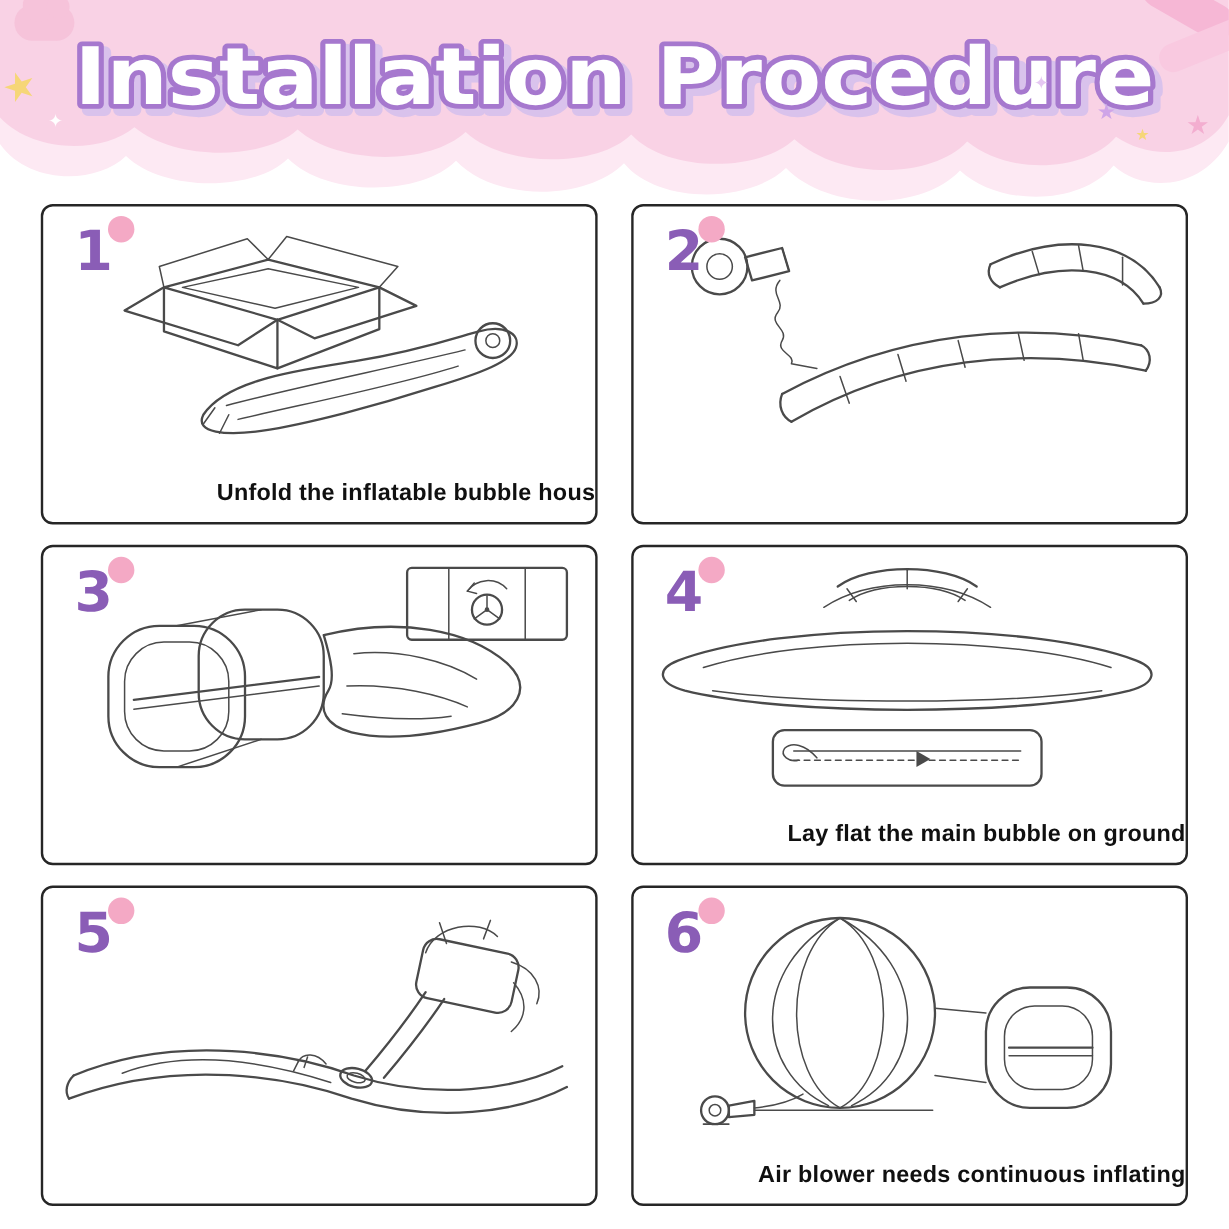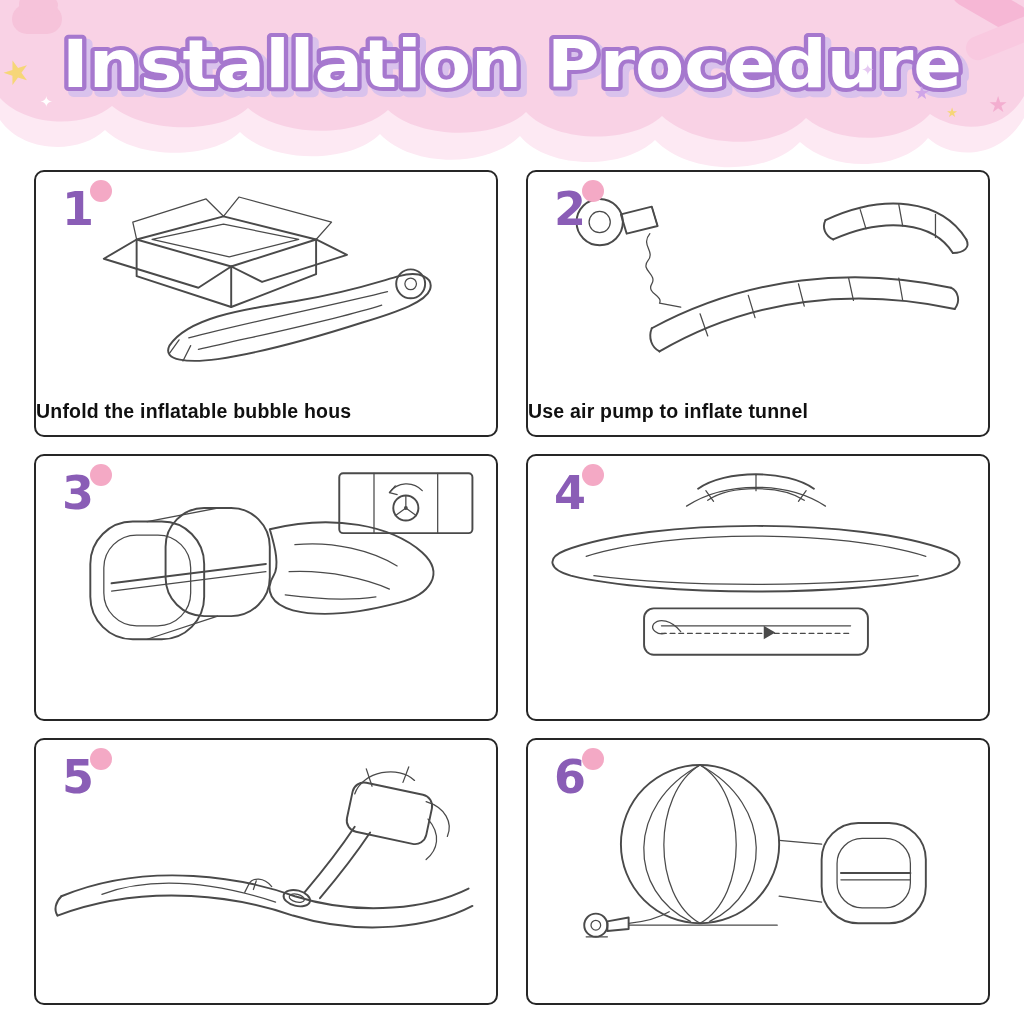--- a/index.html
+++ b/index.html
@@ -50,21 +50,21 @@
     font-size:46px;font-weight:800;color:#8a5db6;
   }
   .illus{position:absolute;left:8px;top:10px;width:440px;height:196px;}
   .art path,.art rect,.art circle,.art ellipse,.art line,.art polyline{
     fill:none;stroke:#4a4a4a;stroke-width:2;stroke-linecap:round;stroke-linejoin:round;
   }
   .art .thin{stroke-width:1.3;}
   .art .filled{fill:#4a4a4a;stroke:none;}
   .caption{
     position:absolute;bottom:12px;left:0;right:0;
-    text-align:left;
+    text-align:right;
     font-size:19.5px;font-weight:700;color:#101010;
     letter-spacing:0.2px;
   }
 </style>
 </head>
 <body>
 
 <div class="header">
   <svg class="clouds" viewBox="0 0 1024 178" preserveAspectRatio="none">
     <path fill="#fde9f3" d="M0,0 H1024 V118
@@ -148,21 +148,20 @@
       <path d="M376,98 L380,121" class="thin"></path>
 
       <path d="M300,38 C360,10 420,16 446,58"></path>
       <path d="M308,58 C362,34 412,40 432,72"></path>
       <path d="M300,38 C296,46 300,54 308,58"></path>
       <path d="M446,58 C450,66 444,72 432,72"></path>
       <path d="M336,27 L342,47" class="thin"></path>
       <path d="M376,22 L380,44" class="thin"></path>
       <path d="M414,32 L414,56" class="thin"></path>
     </svg>
-    <div class="caption">Use air pump to inflate tunnel</div>
   </div>
 
   <div class="panel">
     <div class="step-num-wrap">
       <span class="dot"></span>
       <span class="num">3</span>
     </div>
     <svg class="illus art" viewBox="0 0 456 200">
 
       <rect x="48" y="56" width="118" height="122" rx="44"></rect>
@@ -208,20 +207,21 @@
       <path d="M30,86 C120,52 336,52 426,86 C446,94 442,106 420,112 C330,134 126,134 36,112 C14,106 10,94 30,86 Z"></path>
       <path d="M52,92 C140,64 316,64 404,92" class="thin"></path>
       <path d="M60,112 C150,124 306,124 396,112" class="thin"></path>
 
       <rect x="112" y="146" width="232" height="48" rx="10"></rect>
       <path d="M130,164 H326" class="thin"></path>
       <path d="M130,172 H326" stroke-dasharray="5 4" class="thin"></path>
       <path d="M236,164 l12,7 l-12,7 z" class="filled"></path>
       <path d="M150,170 C140,158 128,156 122,162 C118,168 126,174 134,172" class="thin"></path>
     </svg>
+    <div class="caption">Lay flat the main bubble on ground</div>
   </div>
 
   <div class="panel">
     <div class="step-num-wrap">
       <span class="dot"></span>
       <span class="num">5</span>
     </div>
     <svg class="illus art" viewBox="0 0 456 200">
 
       <path d="M18,150 C110,112 210,132 260,150 C330,172 400,162 440,142"></path>
@@ -268,15 +268,16 @@
       <path d="M296,156 L252,150" class="thin"></path>
       <path d="M316,126 L388,126"></path>
       <path d="M316,133 L388,133" class="thin"></path>
 
       <circle cx="62" cy="180" r="12"></circle>
       <circle cx="62" cy="180" r="5" class="thin"></circle>
       <path d="M74,176 L96,172 L96,184 L74,186 Z"></path>
       <path d="M96,178 C116,176 128,172 138,166" class="thin"></path>
       <path d="M52,192 H74" class="thin"></path>
     </svg>
+    <div class="caption">Air blower needs continuous inflating</div>
   </div>
 
 </div>
 
 </body></html>

